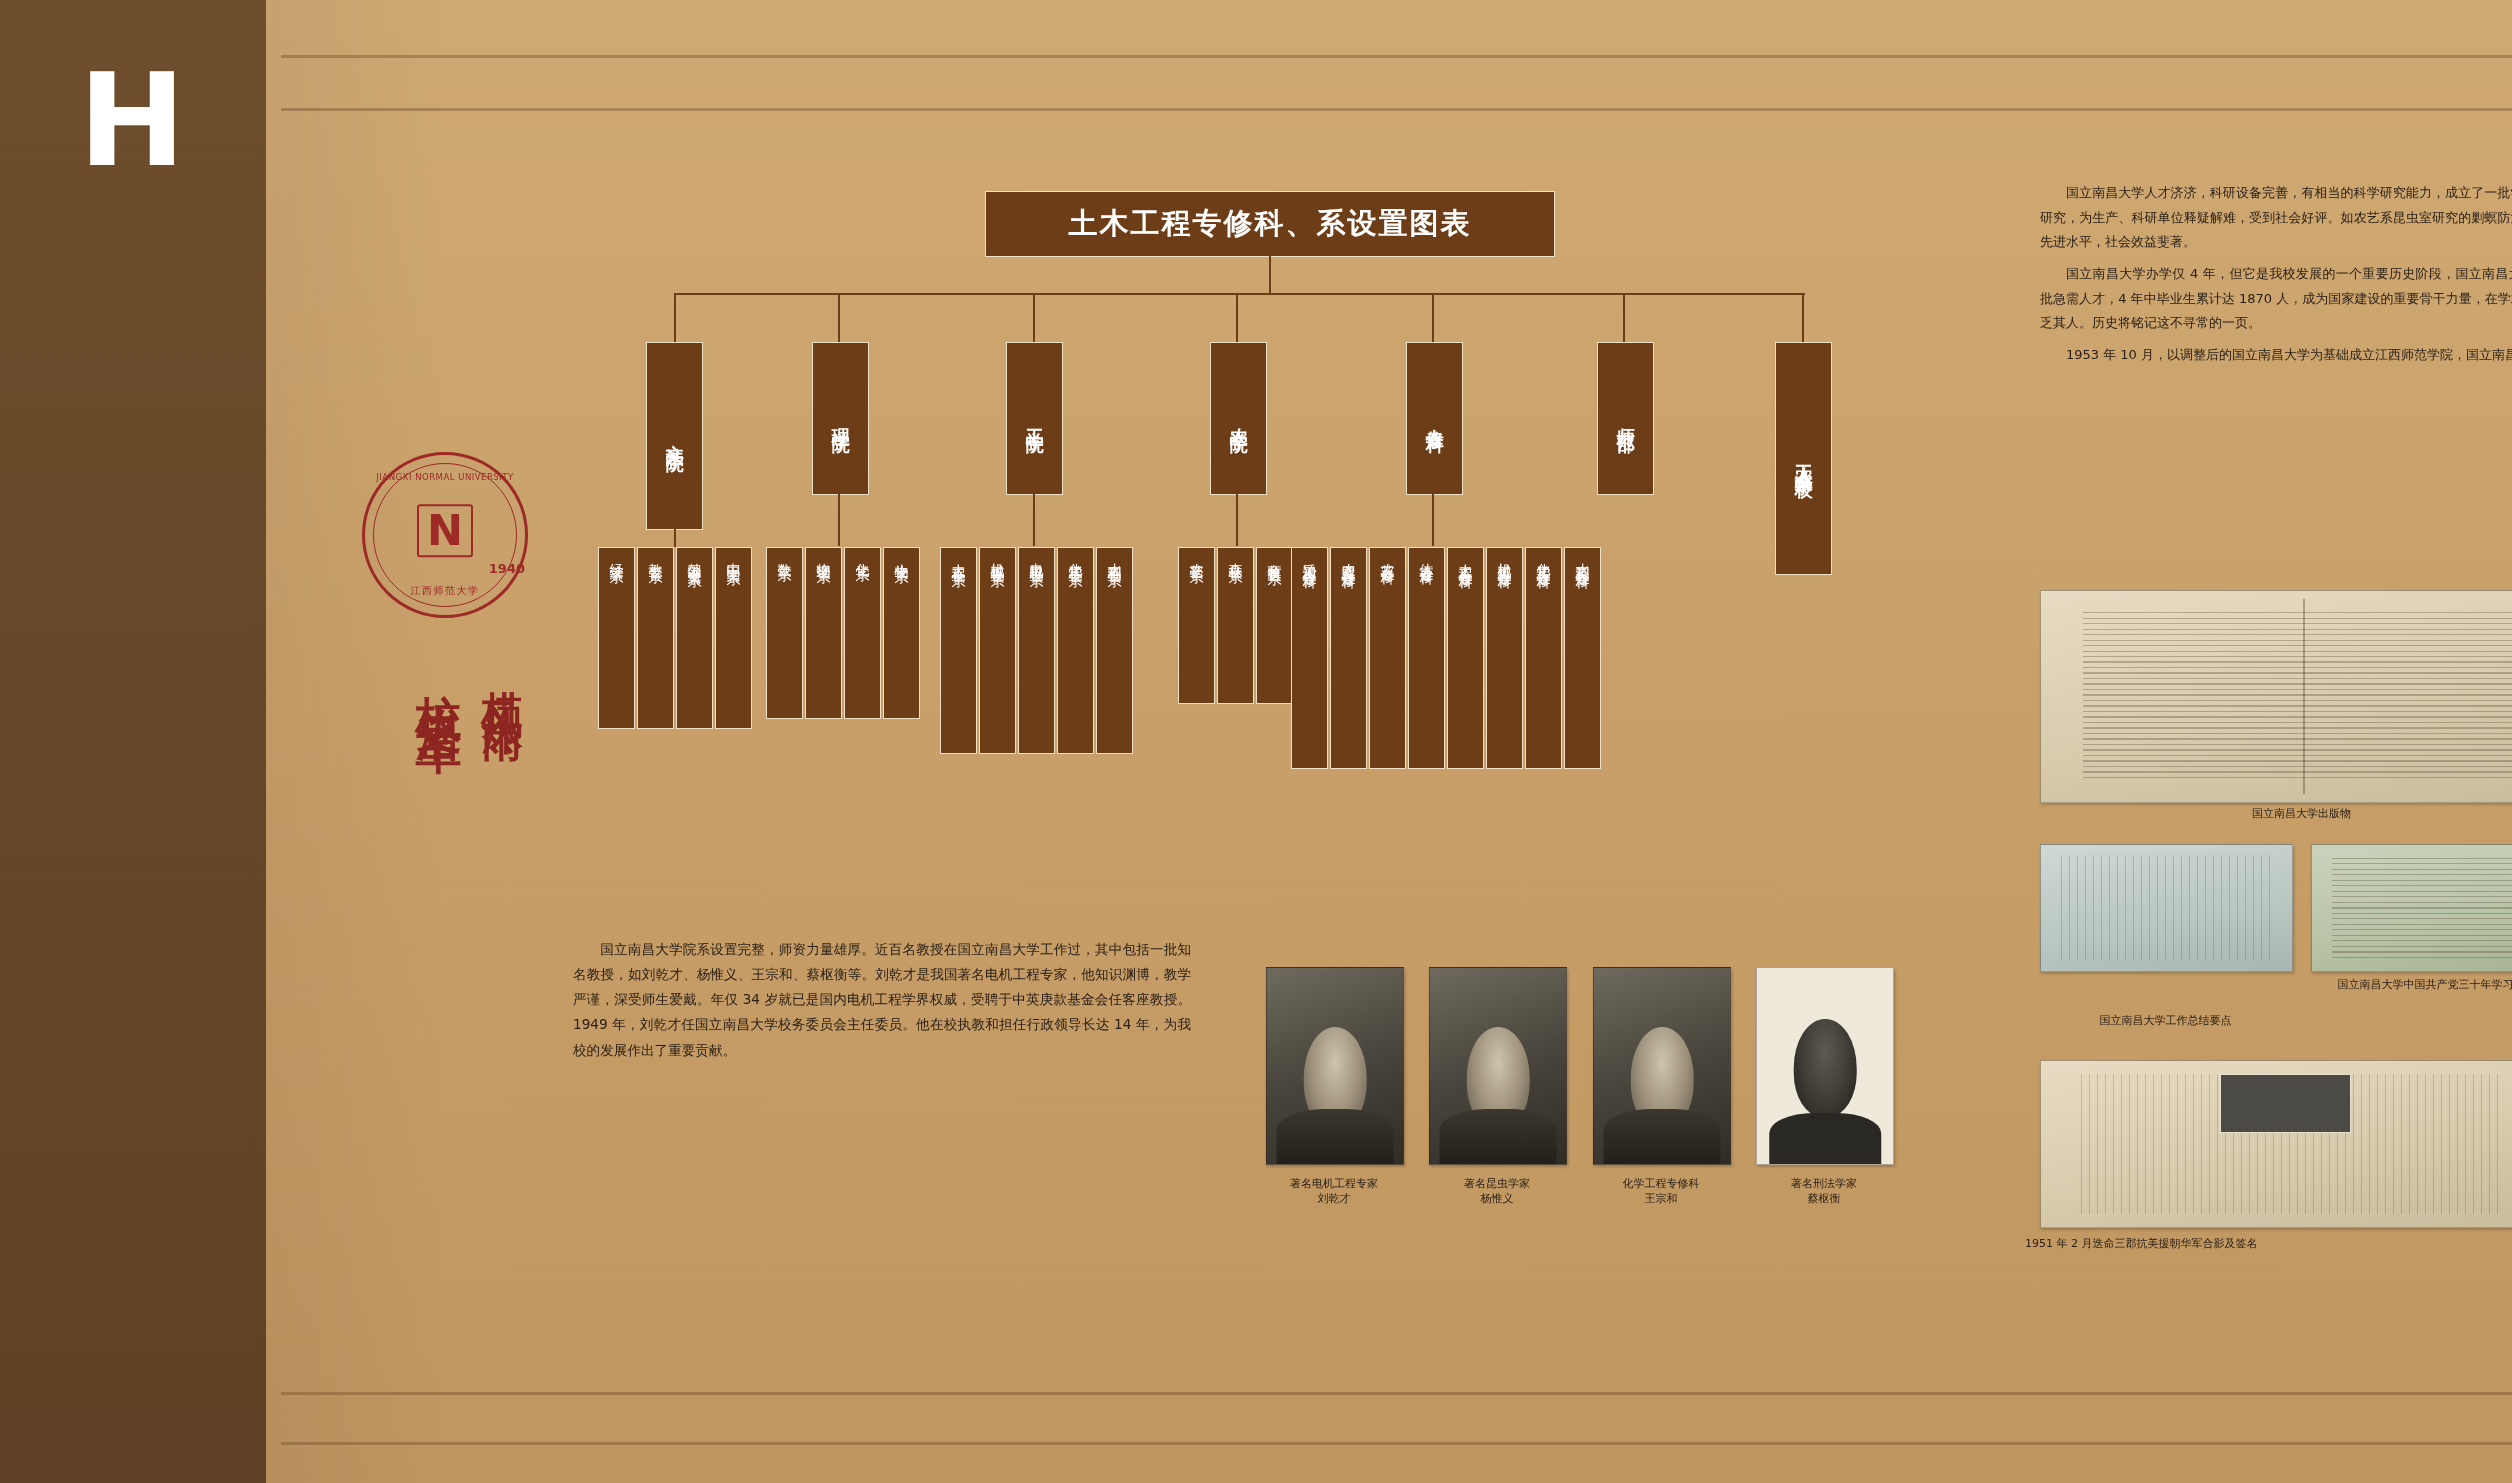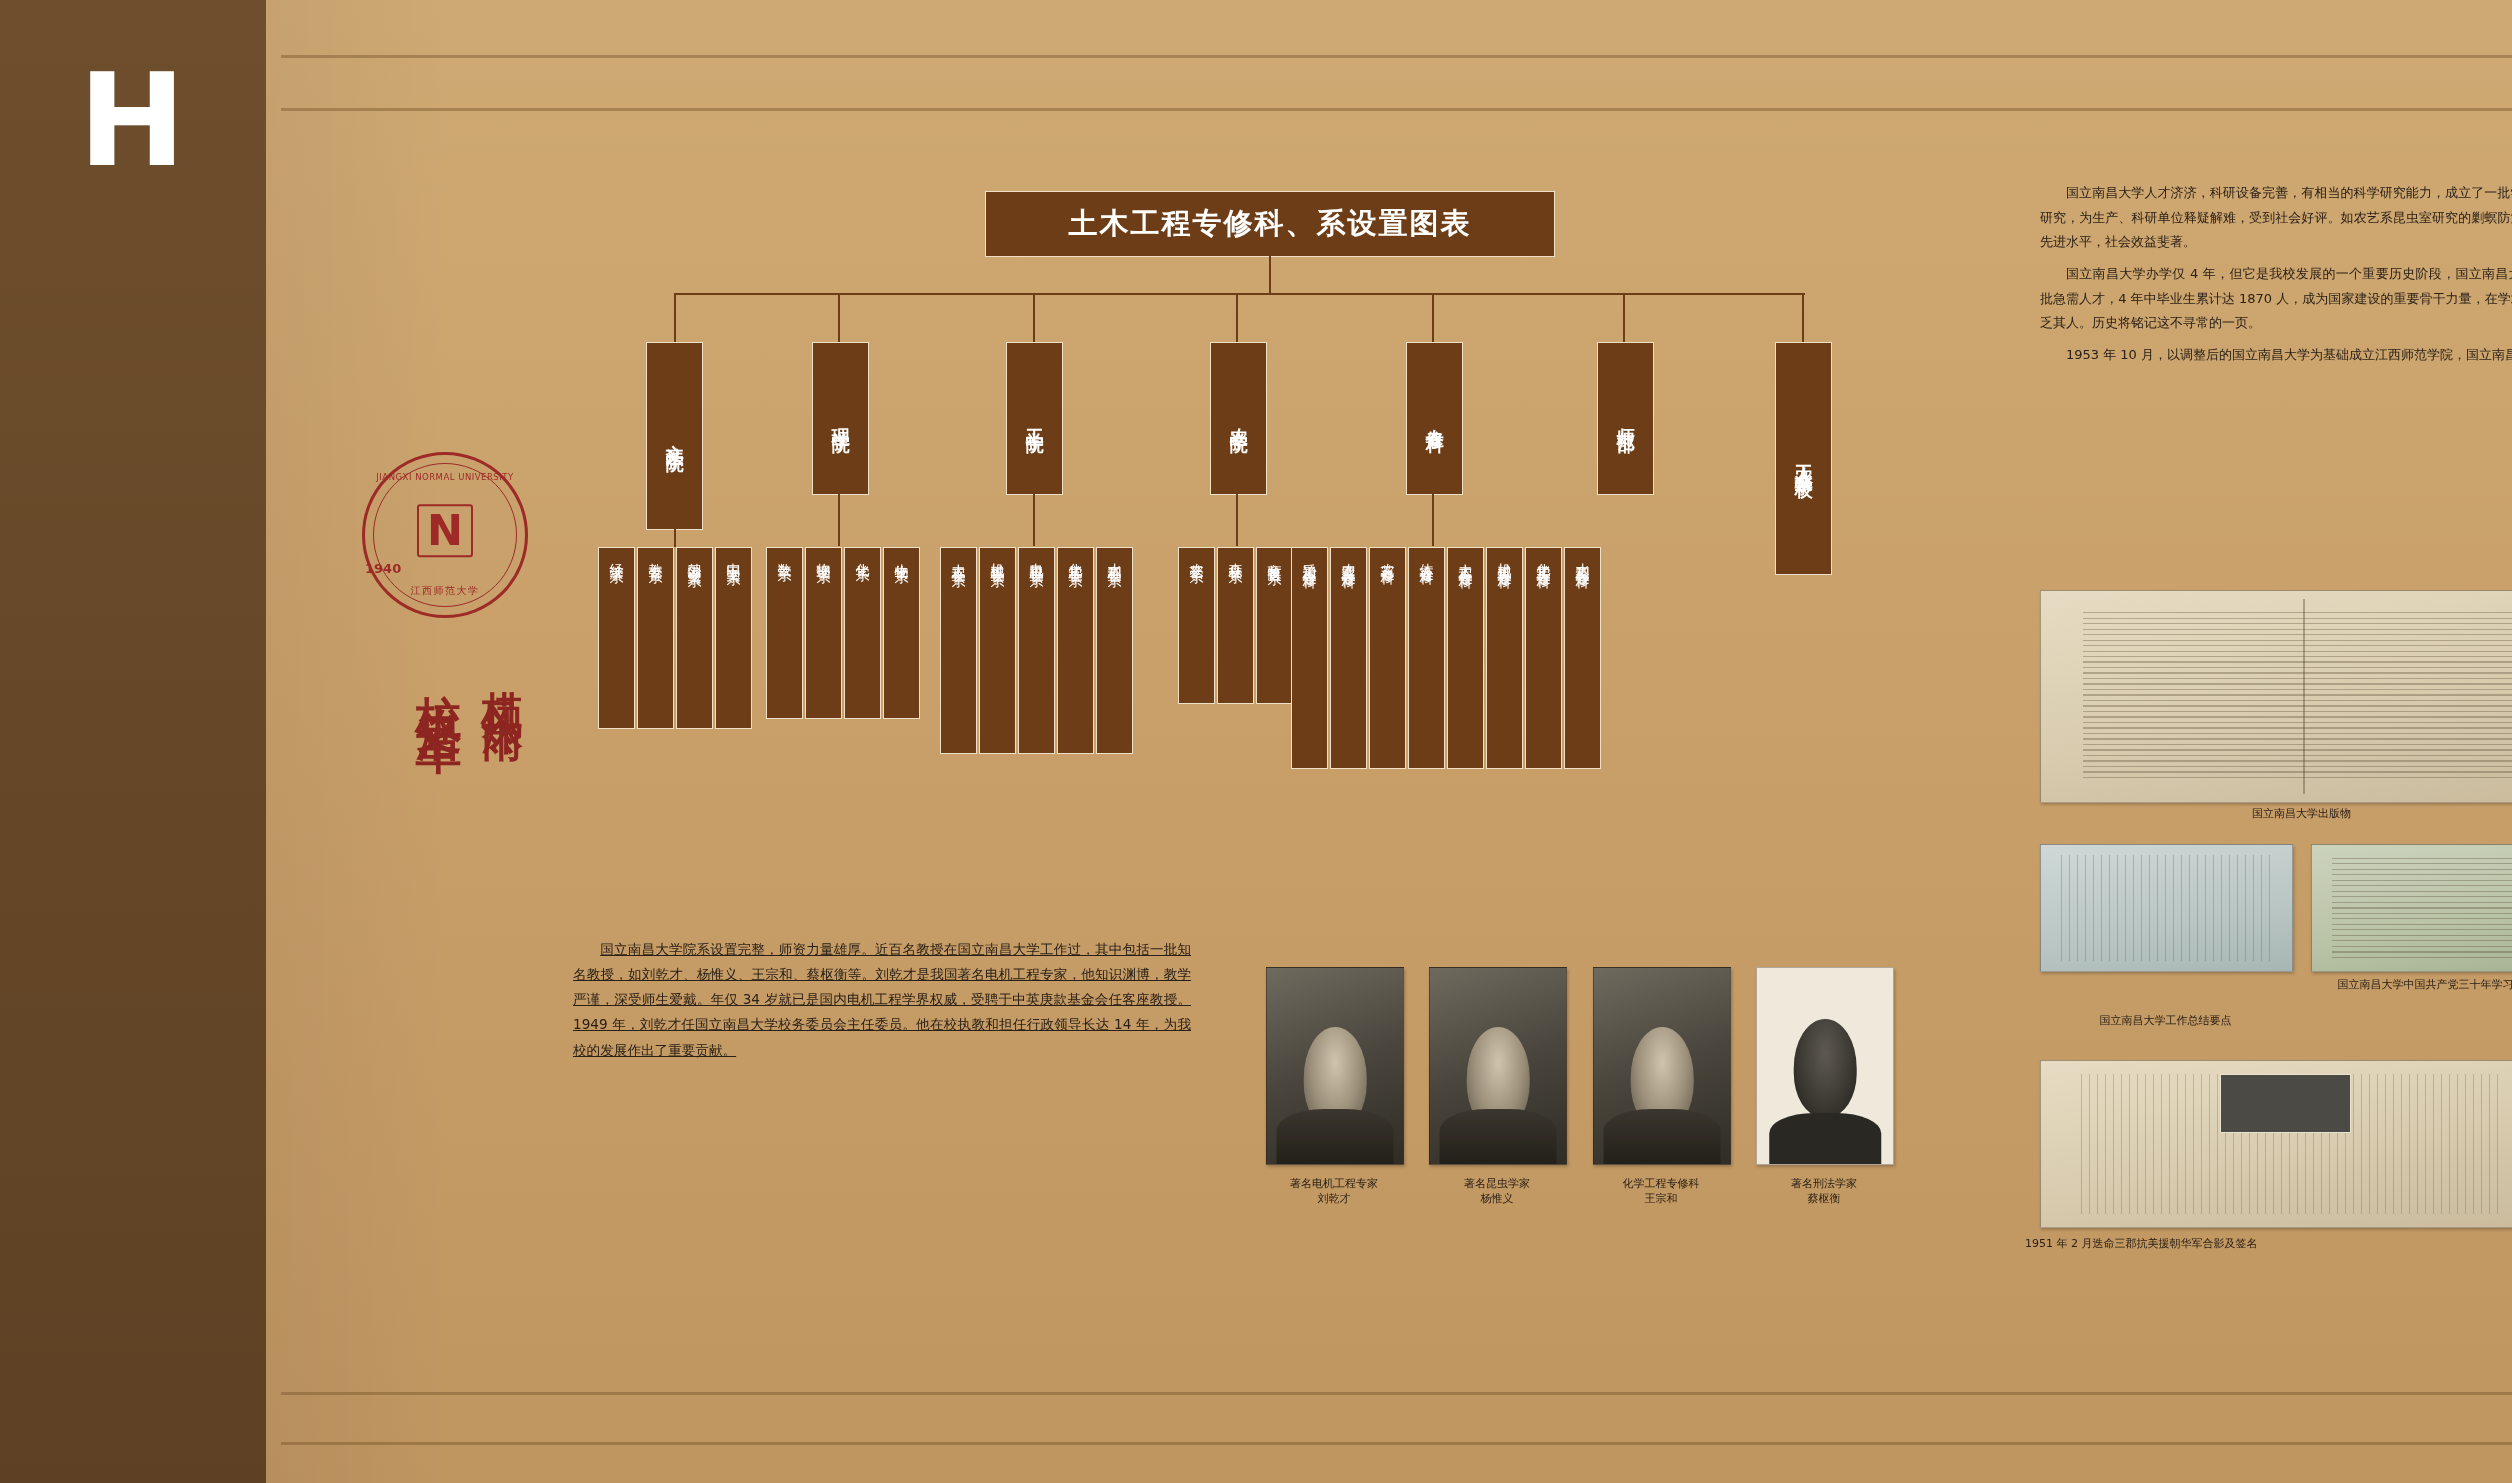--- a/index.html
+++ b/index.html
@@ -50,21 +50,21 @@
     position:absolute;left:8px;top:8px;right:8px;bottom:8px;border:1.5px solid #9d2a26;border-radius:50%;
   }
   #seal .en-top{
     position:absolute;left:0;right:0;top:17px;text-align:center;font-size:8.5px;letter-spacing:0.5px;color:#9d2a26;
   }
   #seal .mono{
     position:absolute;left:50%;top:50%;transform:translate(-50%,-58%);
     font-size:43px;font-weight:700;border:2.5px solid #9d2a26;padding:3px 8px;border-radius:3px;line-height:1;
   }
   #seal .year{
-    position:absolute;left:0;right:0;bottom:39px;text-align:left;font-size:13px;font-weight:700;
+    position:absolute;left:0;right:0;bottom:39px;text-align:right;font-size:13px;font-weight:700;
   }
   #seal .cn-bottom{
     position:absolute;left:0;right:0;bottom:17px;text-align:center;font-size:10px;letter-spacing:1.5px;
   }
   
   #vtitle{
     position:absolute;left:369px;top:658px;width:201px;height:312px;
     display:flex;flex-direction:row-reverse;justify-content:center;gap:5px;
   }
   #vtitle .col{
@@ -104,21 +104,21 @@
     padding-top:4px;
   }
   .leaf .vtext{writing-mode:vertical-rl;text-orientation:upright;font-size:14px;letter-spacing:2px;line-height:1.2;}
   .conn{position:absolute;background:#6d3d17;}
   
   .para{
     color:#2b2016;font-size:13.6px;line-height:1.85;text-align:justify;
     font-family:"DejaVu Sans","Liberation Sans",sans-serif;
   }
   #para-left{position:absolute;left:573px;top:937px;width:618px;}
-  #para-left p{margin:0 0 3px 0;text-indent:2em;text-decoration:underline;}
+  #para-left p{margin:0 0 3px 0;text-indent:2em;}
   #col-right-text{position:absolute;left:2040px;top:181px;width:588px;}
   #col-right-text p{margin:0 0 7px 0;text-indent:2em;font-size:13px;line-height:1.9;color:#2b2016;text-align:justify;}
 
   
   .photo{
     position:absolute;background:#b9b0a0;border:1px solid rgba(60,40,20,0.35);
     box-shadow:1px 1.5px 3px rgba(0,0,0,0.25);
     overflow:hidden;
   }
   .cap{

